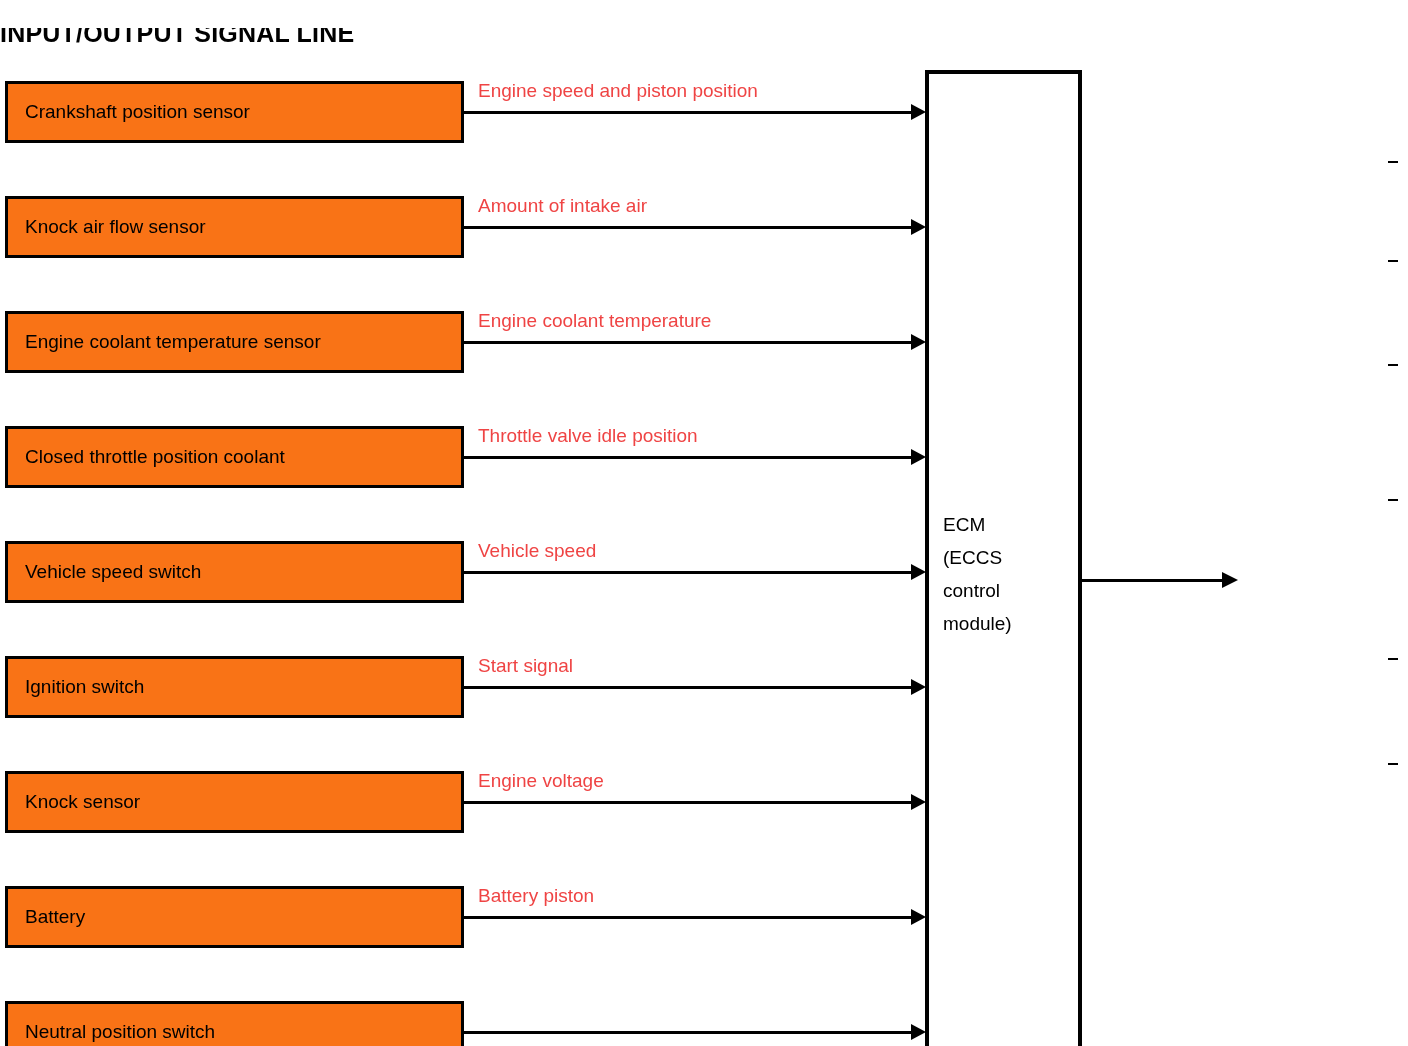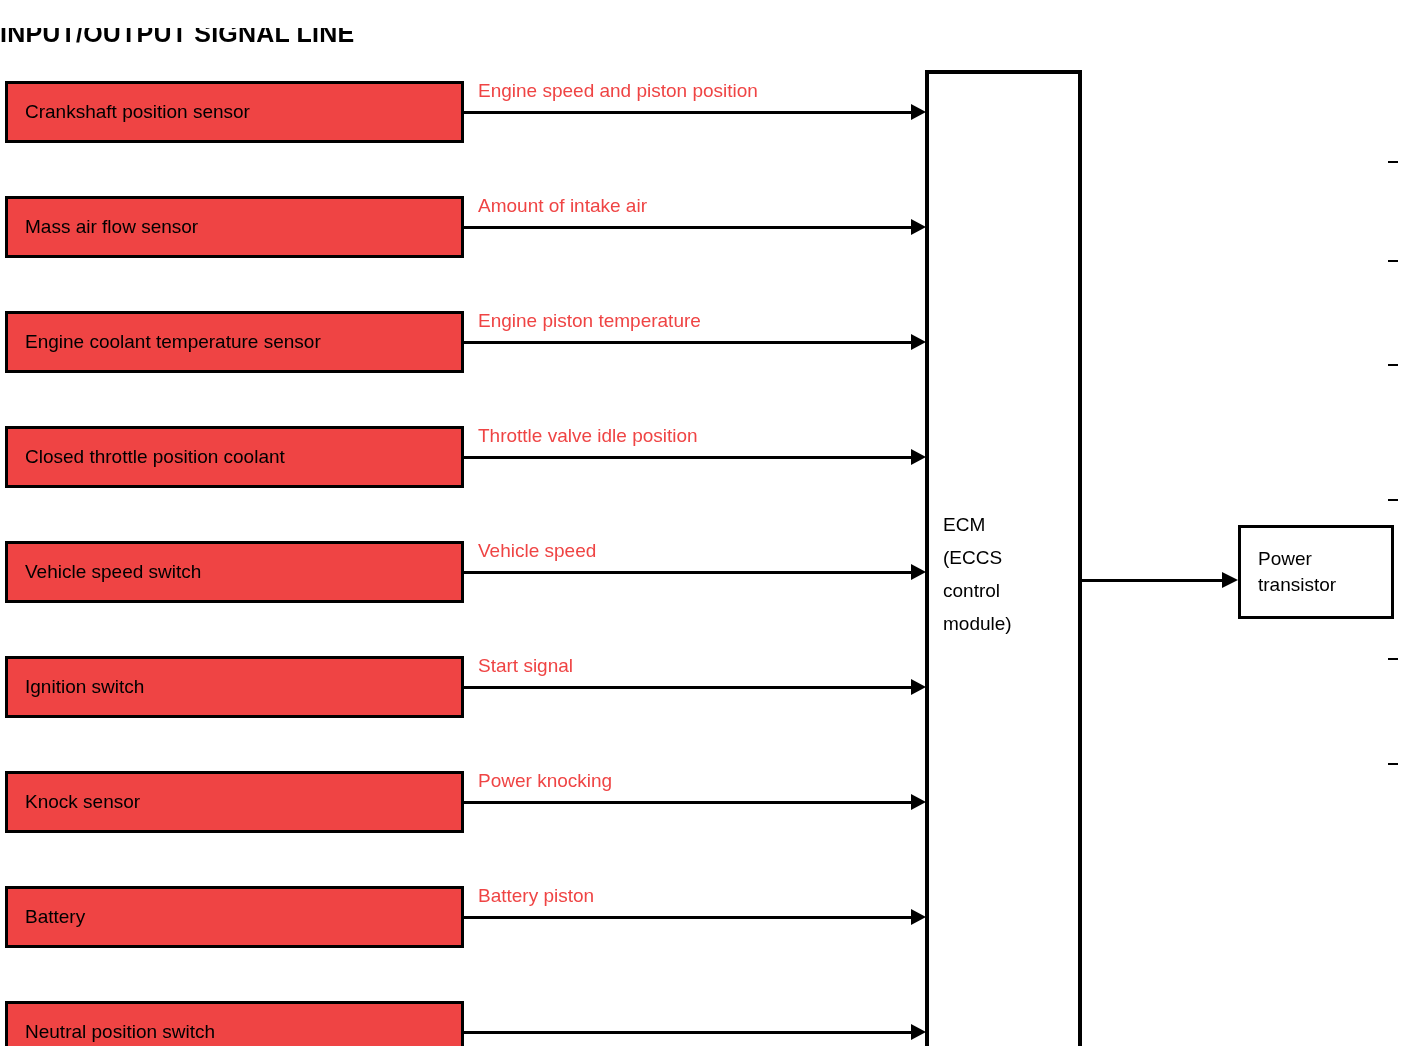--- a/index.html
+++ b/index.html
@@ -33,21 +33,21 @@
   }
 
   
   .sensor-box {
     position: absolute;
     left: 5px;
     width: 459px;
     height: 62px;
     box-sizing: border-box;
     border: 3px solid #000000;
-    background: #ef4444;
+    background: #f97316;
   }
   .sensor-box .box-label {
     position: absolute;
     left: 17px;
     top: 50%;
     transform: translateY(-50%);
     font-size: 19px;
     line-height: 22px;
     white-space: nowrap;
     color: #000000;
@@ -155,31 +155,31 @@
   <div class="diagram-title">INPUT/OUTPUT SIGNAL LINE</div>
 
   <div id="inputs-layer">
       <div class="sensor-box" style="top: 53px;">
         <div class="box-label">Crankshaft position sensor</div>
       </div>
       <div class="signal-line" style="top: 83px; width: 447px;"></div>
       <div class="signal-arrowhead" style="left: 911px; top: 76px;"></div>
       <div class="signal-label" style="left: 478px; top: 52px;">Engine speed and piston position</div>
       <div class="sensor-box" style="top: 168px;">
-        <div class="box-label">Mass air flow sensor</div>
+        <div class="box-label">Knock air flow sensor</div>
       </div>
       <div class="signal-line" style="top: 198px; width: 447px;"></div>
       <div class="signal-arrowhead" style="left: 911px; top: 191px;"></div>
       <div class="signal-label" style="left: 478px; top: 167px;">Amount of intake air</div>
       <div class="sensor-box" style="top: 283px;">
         <div class="box-label">Engine coolant temperature sensor</div>
       </div>
       <div class="signal-line" style="top: 313px; width: 447px;"></div>
       <div class="signal-arrowhead" style="left: 911px; top: 306px;"></div>
-      <div class="signal-label" style="left: 478px; top: 282px;">Engine piston temperature</div>
+      <div class="signal-label" style="left: 478px; top: 282px;">Engine coolant temperature</div>
       <div class="sensor-box" style="top: 398px;">
         <div class="box-label">Closed throttle position coolant</div>
       </div>
       <div class="signal-line" style="top: 428px; width: 447px;"></div>
       <div class="signal-arrowhead" style="left: 911px; top: 421px;"></div>
       <div class="signal-label" style="left: 478px; top: 397px;">Throttle valve idle position</div>
       <div class="sensor-box" style="top: 513px;">
         <div class="box-label">Vehicle speed switch</div>
       </div>
       <div class="signal-line" style="top: 543px; width: 447px;"></div>
@@ -189,21 +189,21 @@
         <div class="box-label">Ignition switch</div>
       </div>
       <div class="signal-line" style="top: 658px; width: 447px;"></div>
       <div class="signal-arrowhead" style="left: 911px; top: 651px;"></div>
       <div class="signal-label" style="left: 478px; top: 627px;">Start signal</div>
       <div class="sensor-box" style="top: 743px;">
         <div class="box-label">Knock sensor</div>
       </div>
       <div class="signal-line" style="top: 773px; width: 447px;"></div>
       <div class="signal-arrowhead" style="left: 911px; top: 766px;"></div>
-      <div class="signal-label" style="left: 478px; top: 742px;">Power knocking</div>
+      <div class="signal-label" style="left: 478px; top: 742px;">Engine voltage</div>
       <div class="sensor-box" style="top: 858px; padding-left: 7px;">
         <div class="box-label">Battery</div>
       </div>
       <div class="signal-line" style="top: 888px; width: 447px;"></div>
       <div class="signal-arrowhead" style="left: 911px; top: 881px;"></div>
       <div class="signal-label" style="left: 478px; top: 857px;">Battery piston</div>
       <div class="sensor-box" style="top: 973px;">
         <div class="box-label">Neutral position switch</div>
       </div>
       <div class="signal-line" style="top: 1003px; width: 447px;"></div>
@@ -213,24 +213,20 @@
   <div class="ecm-box">
     <div class="ecm-label">ECM
 (ECCS
 control
 module)</div>
   </div>
 
   <div class="output-line"></div>
   <div class="output-arrowhead"></div>
 
-  <div class="power-box">
-    <div class="box-label">Power
-transistor</div>
-  </div>
 
   <div id="ticks-layer">
       <div class="margin-tick" style="top: 133px;"></div>
       <div class="margin-tick" style="top: 232px;"></div>
       <div class="margin-tick" style="top: 336px;"></div>
       <div class="margin-tick" style="top: 471px;"></div>
       <div class="margin-tick" style="top: 630px;"></div>
       <div class="margin-tick" style="top: 735px;"></div>
     </div>
 

